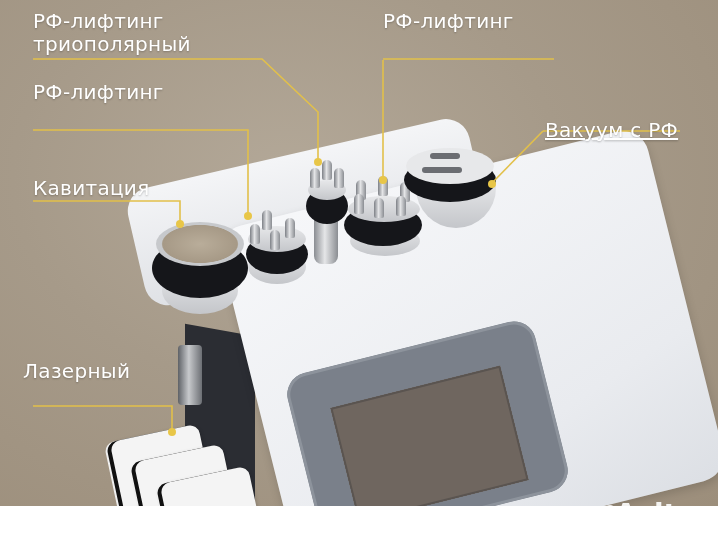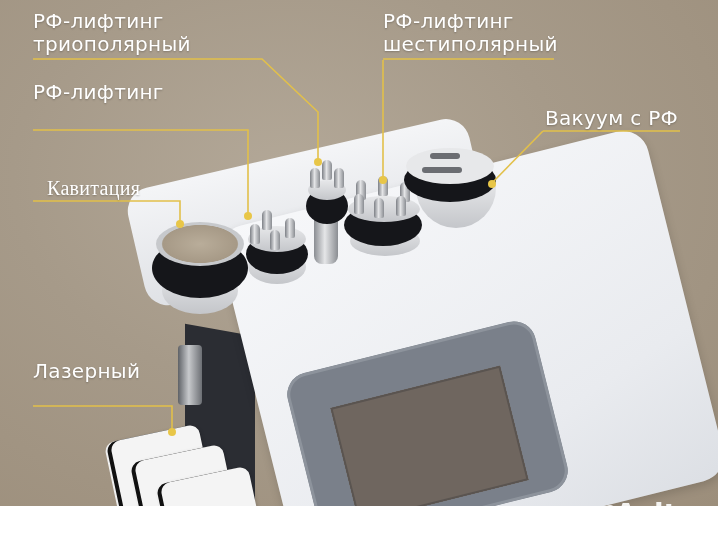--- a/index.html
+++ b/index.html
@@ -110,25 +110,24 @@
 
   <div class="label" style="left:33px;top:10px;">
     <div>РФ-лифтинг</div>
     <div>триополярный</div>
   </div>
   <div class="label" style="left:33px;top:81px;">
     <div>РФ-лифтинг</div>
   </div>
   <div class="label" style="left:383px;top:10px;">
     <div>РФ-лифтинг</div>
-    <div>шестиполярный</div>
   </div>
-  <div class="label" style="left:545px;top:107px;">Вакуум с РФ</div>
-  <div class="label" style="left:47px;top:177px;font-family:Liberation Serif, serif;">Кавитация</div>
-  <div class="label" style="left:33px;top:360px;">
+  <div class="label" style="left:545px;top:119px;text-decoration:underline;">Вакуум с РФ</div>
+  <div class="label" style="left:33px;top:177px;">Кавитация</div>
+  <div class="label" style="left:23px;top:360px;">
     <div>Лазерный</div>
   </div>
 
   <svg class="avito-dots" viewBox="0 0 30 26">
     <g fill="rgba(255,255,255,0.85)">
       <circle cx="20" cy="7" r="6"></circle>
       <circle cx="9" cy="9" r="4"></circle>
       <circle cx="8" cy="20" r="5"></circle>
       <circle cx="20" cy="20" r="5"></circle>
     </g>

